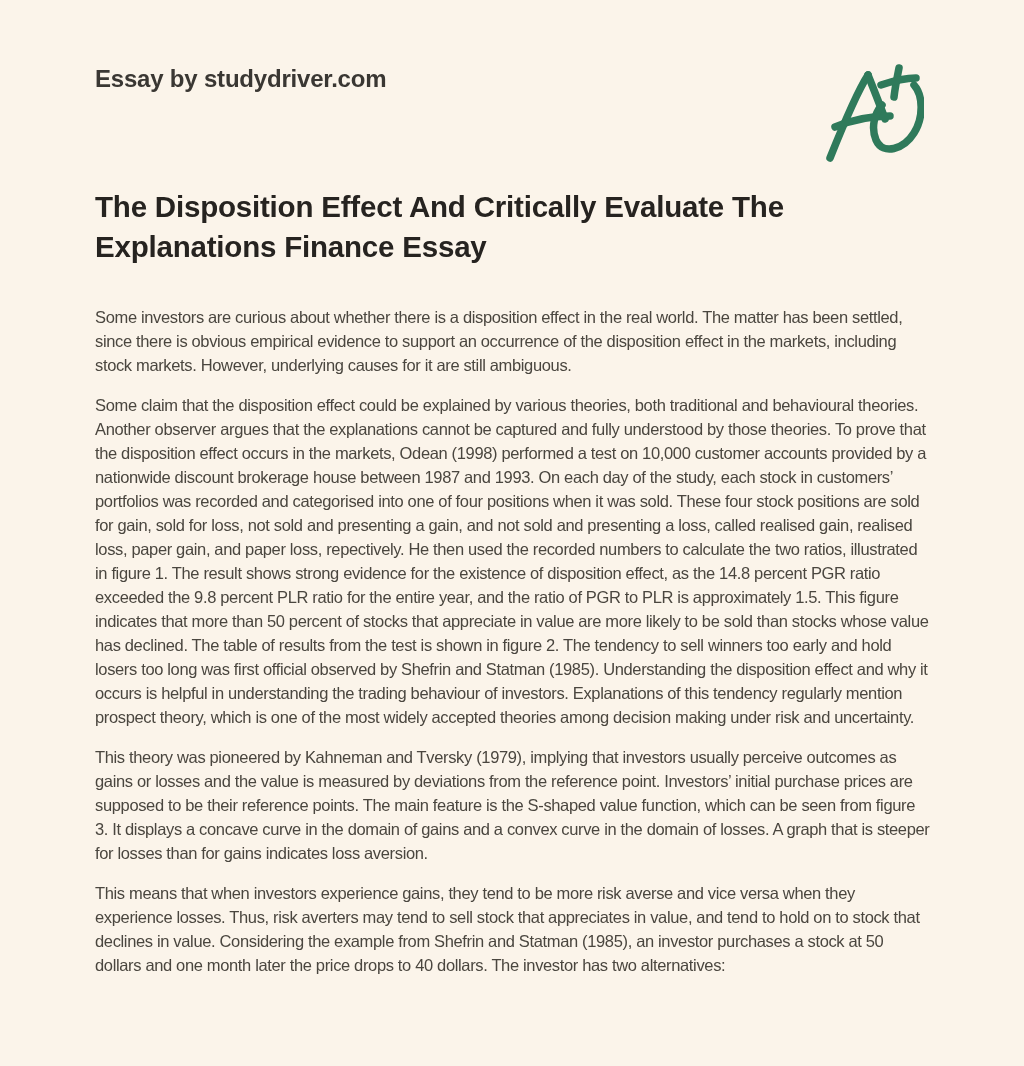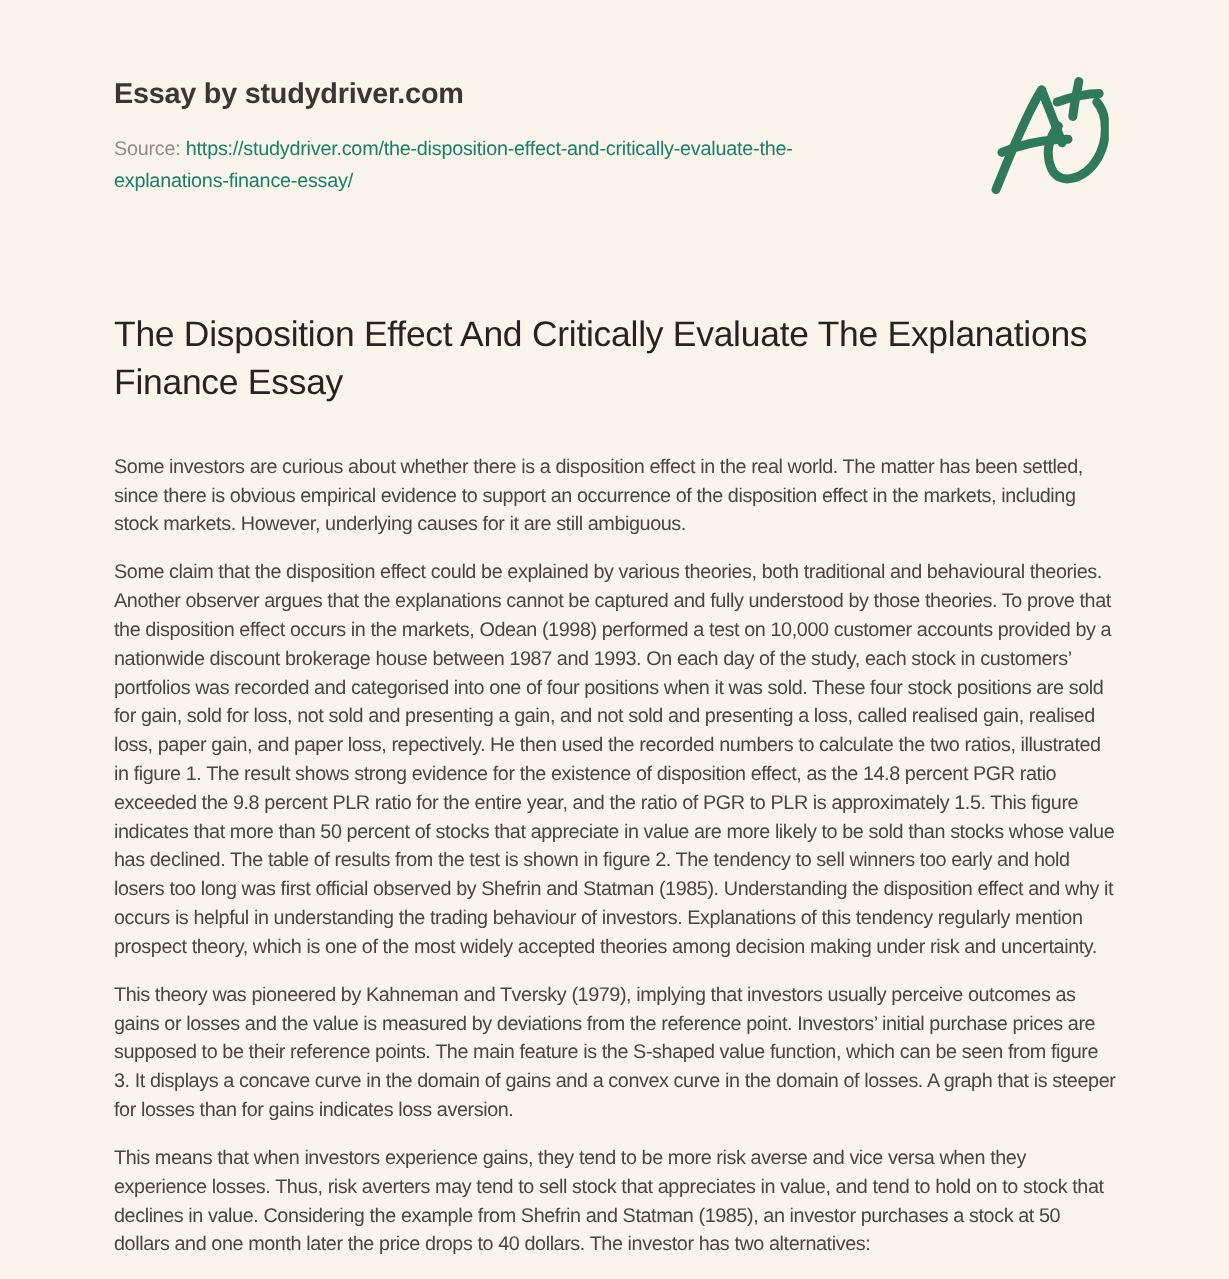--- a/index.html
+++ b/index.html
@@ -44,21 +44,21 @@
     top: 64px;
     width: 100px;
     height: 100px;
   }
   .logo svg { display: block; width: 100%; height: 100%; }
   .essay-title {
     margin: 94px 0 0 0;
     max-width: 840px;
     font-size: 29.5px;
     line-height: 40px;
-    font-weight: 400;
+    font-weight: 700;
     letter-spacing: -0.2px;
     color: #262320;
   }
   .para {
     margin: 16px 0 0 0;
     max-width: 836px;
     font-size: 16.5px;
     line-height: 24px;
     letter-spacing: -0.35px;
     color: #4a463f;
@@ -68,24 +68,20 @@
   }
 </style>
 </head>
 <body>
 
 <div class="page">
 
   <header>
     <h1 class="byline">Essay by studydriver.com</h1>
 
-    <p class="source">
-      <span>Source:</span>
-      <a class="source-link" href="#"><span>https://studydriver.com/the-disposition-effect-and-critically-evaluate-the-</span><br><span>explanations-finance-essay/</span></a>
-    </p>
 
     <div class="logo">
       <svg viewBox="0 0 100 100" fill="none" xmlns="http://www.w3.org/2000/svg">
         <g stroke="#2f7a5b" stroke-width="7.5" stroke-linecap="round" fill="none">
 
           <path d="M6 94 C 18 64, 33 28, 44 11"></path>
           <path d="M44 11 C 50 26, 56 41, 61 55"></path>
           <path d="M11 63 C 30 55, 49 52, 66 52"></path>
 
           <path d="M75 4 C 73 14, 71 24, 70 33"></path>

